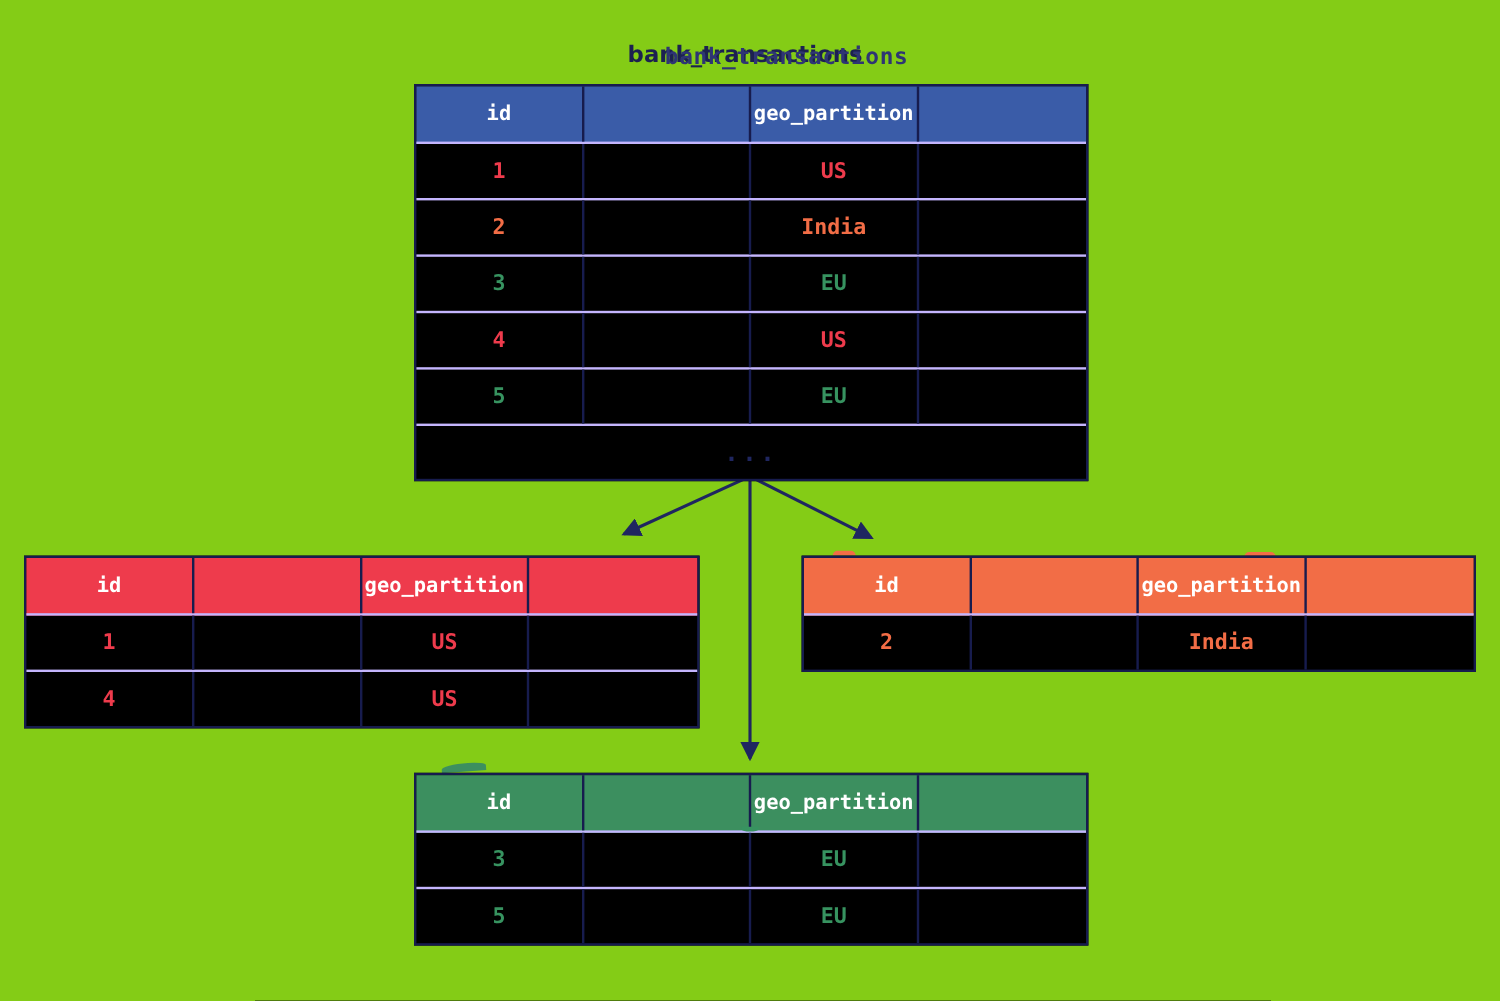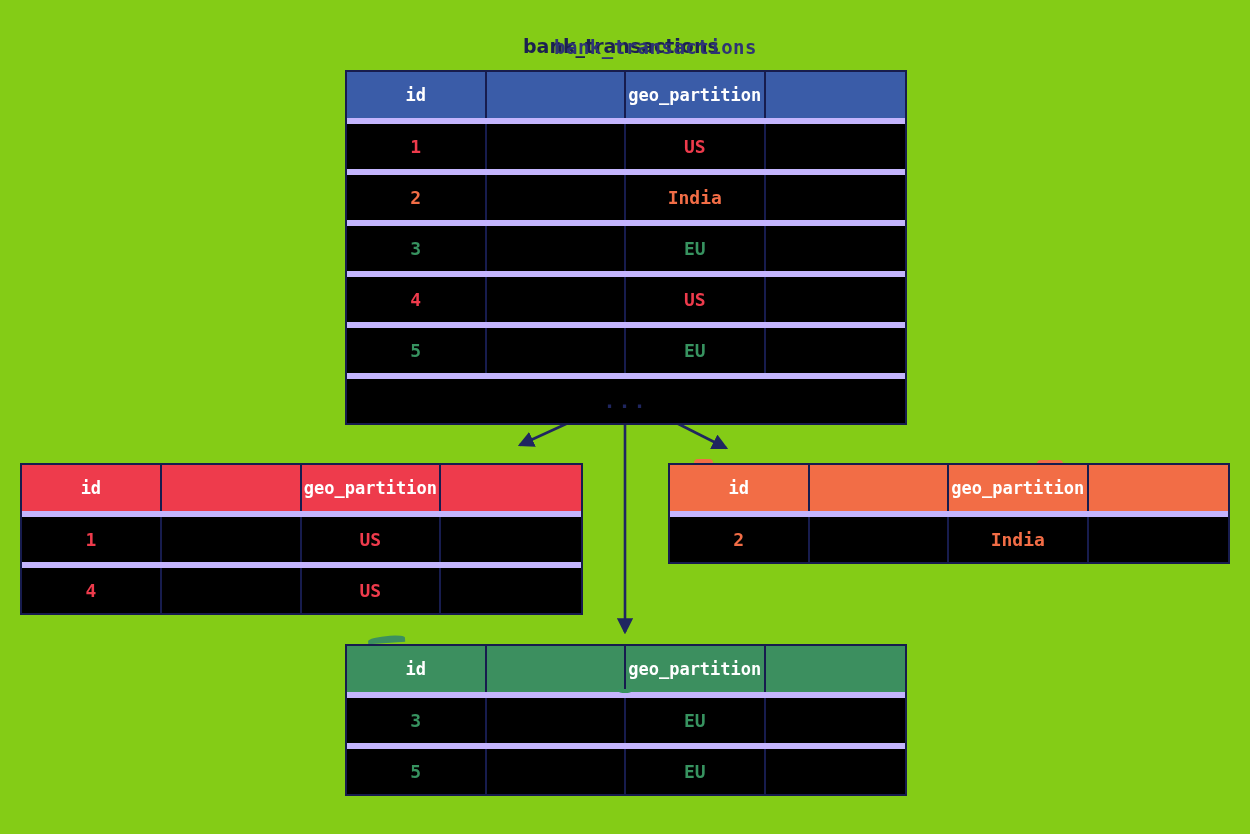--- a/index.html
+++ b/index.html
@@ -8,21 +8,21 @@
 
   
   .title-layer{position:absolute;left:0;top:0;width:100%;height:70px;}
   .title-sans{position:absolute;left:523px;top:35px;font-family:"DejaVu Sans",sans-serif;
               font-weight:bold;font-size:19px;color:#1c2150;}
   .title-mono{position:absolute;left:554px;top:36px;font-family:"DejaVu Sans Mono",monospace;
               font-weight:bold;font-size:19px;color:#2e3574;letter-spacing:.5px;}
 
   
   .tbl{position:absolute;border:2.5px solid #171c4e;background:#000;box-sizing:border-box;}
-  .tbl .row{display:grid;grid-template-columns:repeat(4,1fr);border-bottom:6px solid #c4b5fd;}
+  .tbl .row{display:grid;grid-template-columns:repeat(4,1fr);border-bottom:2px solid #c4b5fd;}
   .tbl .row:last-child{border-bottom:none;}
   .tbl .cell{display:flex;align-items:center;justify-content:center;height:45px;
              border-right:2px solid #171c4e;font-weight:bold;font-size:18px;box-sizing:border-box;}
   .tbl .cell:last-child{border-right:none;}
   .tbl .hdr .cell{height:46px;color:#fff;font-size:17px;}
   .tbl .erow{display:block;border-bottom:none;}
   .tbl .erow .cell{border-right:none;height:44px;color:#1f2660;font-size:20px;letter-spacing:3px;}
 
   
   #tbl-main {left:345px;top:70px;width:562px;}

